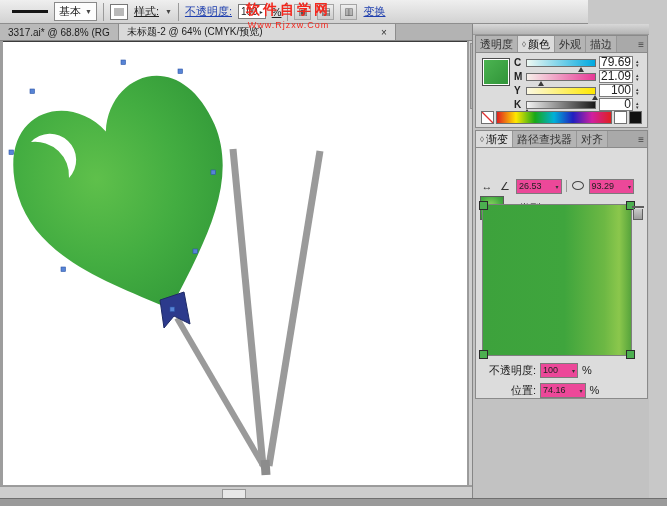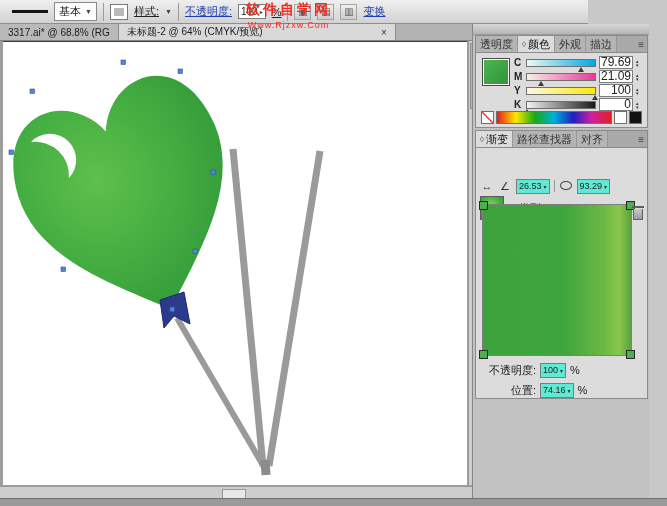--- a/index.html
+++ b/index.html
@@ -100,22 +100,22 @@
   .grow4{top:234px;height:16px;}
   .grad-swatch{width:22px;height:22px;border:1px solid #5a5a5a;
     background:radial-gradient(circle at 45% 40%,#8ad45f 0%,#47ad42 55%,#2c8f33 100%);}
   .glabel{font-size:11px;color:#222;}
   .gselect{display:flex;align-items:center;flex:1;height:16px;background:#fff;border:1px solid #7c7c7c;}
   .gselect span:first-child{flex:1;padding:0 4px;font-size:11px;}
   .gsel-btn{width:13px;height:100%;background:linear-gradient(#e8e8e8,#bdbdbd);border-left:1px solid #9a9a9a;
     font-size:7px;display:flex;align-items:center;justify-content:center;color:#333;}
   .gicon{font-size:11px;color:#333;width:14px;text-align:center;}
   .oval{display:inline-block;width:10px;height:7px;border:1px solid #444;border-radius:50%;}
-  .gval{display:flex;align-items:center;background:#5eead4;border:1px solid #7c7c7c;height:13px;
-    padding:0 2px;gap:2px;font-size:9px;}
+  .gval{display:flex;align-items:center;background:#ec4899;border:1px solid #7c7c7c;height:13px;
+    padding:0 2px;gap:14px;font-size:9px;}
   .gsep{width:1px;height:12px;background:#9a9a9a;}
   .grad-big{position:absolute;left:6px;top:56px;width:148px;height:150px;border:1px solid #7e7e7e;
     background:linear-gradient(to right,#3da23c 0%,#3fa53d 55%,#6db844 82%,#8bc74c 92%,#57a43c 100%);}
   .gstop{position:absolute;width:7px;height:7px;background:#4caf50;border:1px solid #2b2b2b;}
   .gstop.tl{left:-4px;top:-4px;} .gstop.tr{right:-4px;top:-4px;}
   .gstop.bl{left:-4px;bottom:-4px;} .gstop.br{right:-4px;bottom:-4px;}
   .trash{position:absolute;right:3px;top:58px;width:12px;height:15px;cursor:pointer;}
   .trash .lid{height:2px;background:#5f5f5f;margin:0;}
   .trash .can{height:10px;margin:1px 1px 0 1px;border:1px solid #5f5f5f;border-top:none;
     background:linear-gradient(#c9c9c9,#9c9c9c);}

